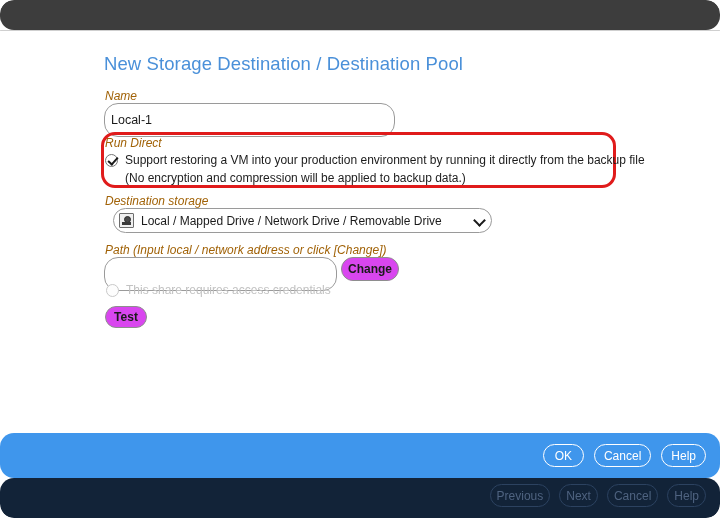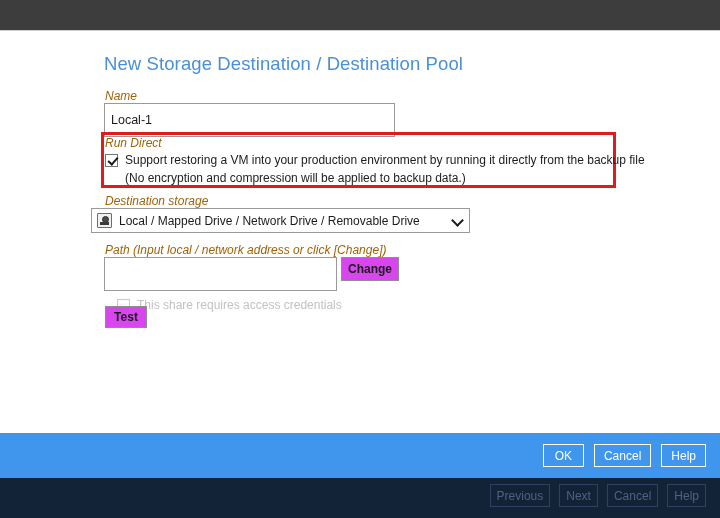--- a/index.html
+++ b/index.html
@@ -1,15 +1,15 @@
 <!DOCTYPE html>
 <html><head>
 <meta charset="utf-8">
 <style>
-  * { box-sizing: border-box; }
+  * { box-sizing: border-box; border-radius: 14px; }
   html, body {
     margin: 0; padding: 0;
     width: 720px; height: 518px;
     overflow: hidden;
     background: #ffffff;
     font-family: "Liberation Sans", sans-serif;
   }
 
   #app {
     position: relative;
@@ -149,21 +149,21 @@
 
   
   .label-deststorage {
     position: absolute;
     left: 105px;
     top: 163px;
   }
 
   .select-box {
     position: absolute;
-    left: 91px;
+    left: 113px;
     top: 177px;
     width: 379px;
     height: 25px;
     border: 1px solid #9a9a9a;
     background: #ffffff;
     display: flex;
     align-items: center;
     padding: 0 6px 0 5px;
   }
   .drive-icon {
@@ -245,26 +245,25 @@
   }
   .btn-test {
     left: 105px;
     top: 275px;
     width: 42px;
     height: 22px;
   }
 
   .cred-row {
     position: absolute;
-    left: 117px;
+    left: 106px;
     top: 252px;
     display: flex;
     align-items: center;
     gap: 7px;
-    margin-top: 15px;
   }
 
   
   .bluebar {
     position: absolute;
     top: 433px; left: 0;
     width: 720px;
     height: 45px;
     background: #3f96ec;
   }

